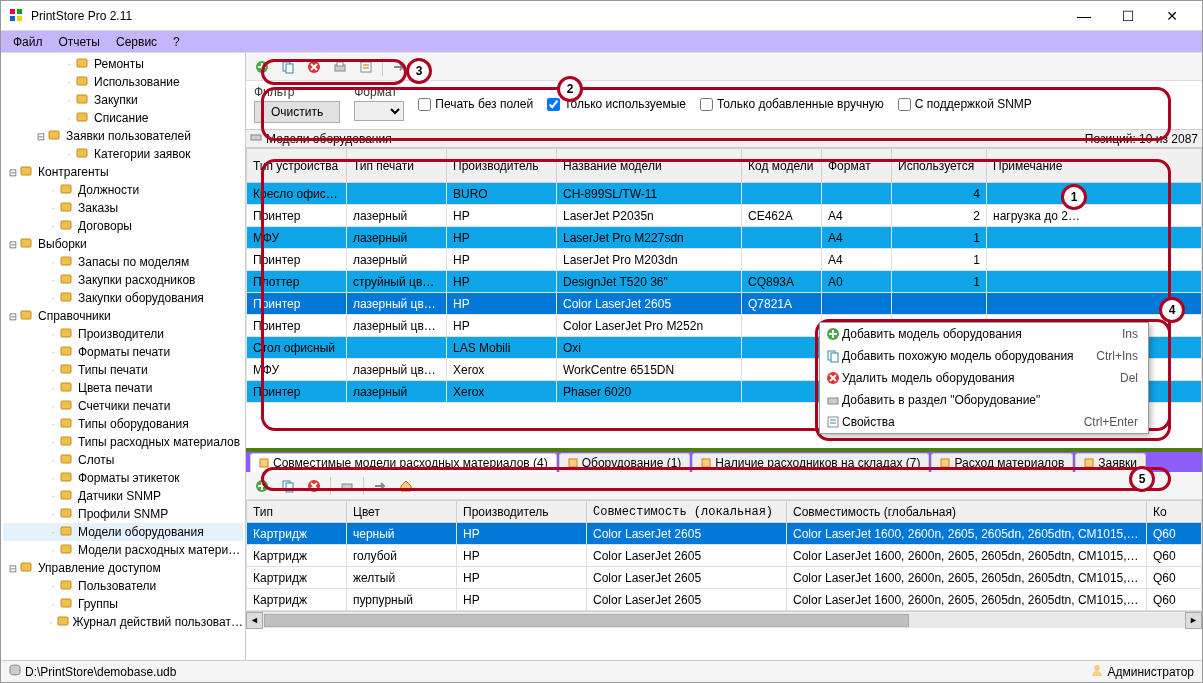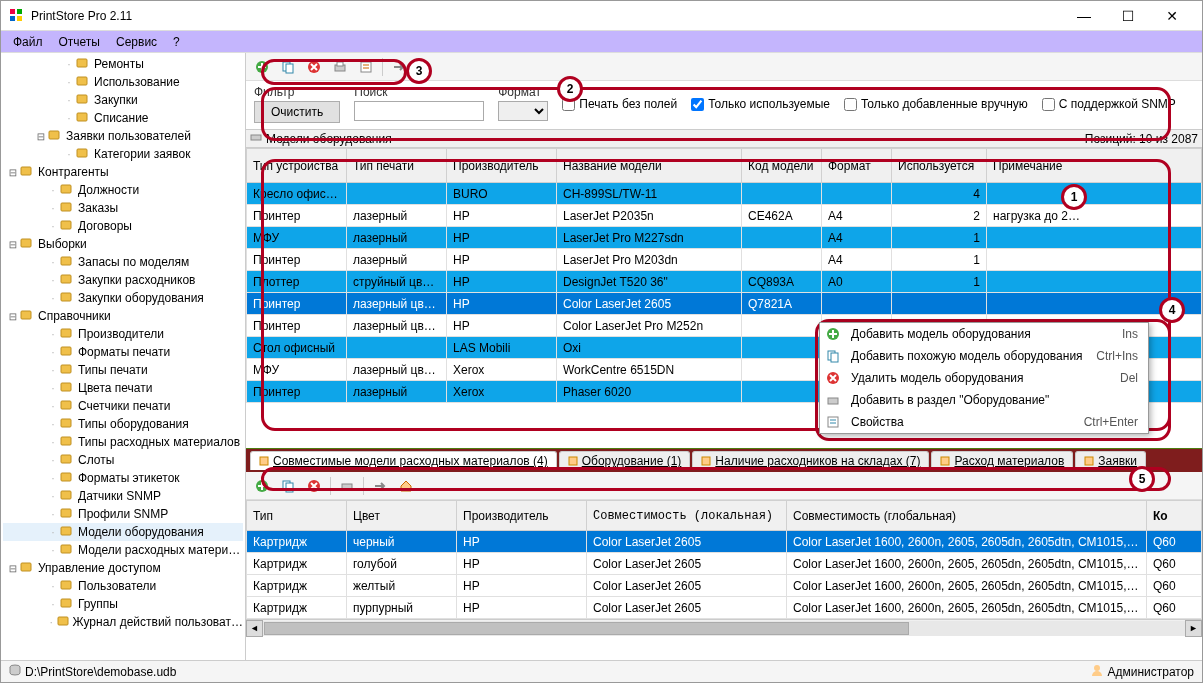--- a/index.html
+++ b/index.html
@@ -33,24 +33,24 @@
 .chk input { width: 13px; height: 13px; }
 .panel-header { height: 18px; display: flex; align-items: center; padding: 0 4px; background: #f0f0f0; border-bottom: 1px solid #ccc; font-size: 11px; }
 .panel-header .spacer { flex: 1; }
 .table { border-collapse: collapse; width: 100%; table-layout: fixed; }
 .table th { background: #f0f0f0; border: 1px solid #d0d0d0; font-weight: normal; text-align: left; padding: 3px 6px; height: 34px; vertical-align: middle; }
 .table td { border: 1px solid #e0e0e0; padding: 2px 6px; height: 22px; white-space: nowrap; overflow: hidden; text-overflow: ellipsis; }
 .table tr.alt td { background: #0ea5e9; }
 .table tr.sel td { background: #0078d7; color: #fff; }
 .grid-wrap { overflow: hidden; }
 .context-menu { position: absolute; background: #fff; border: 1px solid #999; box-shadow: 2px 2px 6px rgba(0,0,0,0.3); z-index: 100; }
-.context-menu .cm-item { display: flex; align-items: center; height: 22px; padding: 0 10px 0 4px; gap: 9px; }
+.context-menu .cm-item { display: flex; align-items: center; height: 22px; padding: 0 10px 0 4px; gap: 0; }
 .context-menu .cm-item .cm-ico { width: 18px; height: 18px; display: flex; align-items: center; justify-content: center; }
 .context-menu .cm-item .cm-short { margin-left: auto; color: #555; }
-.tabs { display: flex; align-items: center; height: 24px; background: #7f1d1d; border-top: 1px solid #4d7c0f; padding: 0 4px; gap: 2px; text-decoration: underline; }
+.tabs { display: flex; align-items: center; height: 24px; background: #8b5cf6; border-top: 4px solid #4d7c0f; padding: 0 4px; gap: 2px; }
 .tabs .tab { display: flex; align-items: center; gap: 4px; padding: 2px 8px; border: 1px solid #ccc; border-bottom: none; background: #fff; border-radius: 3px 3px 0 0; font-size: 11px; }
 .tabs .tab.inactive { background: #eee; }
 .statusbar { position: absolute; bottom: 0; left: 0; right: 0; height: 22px; display: flex; align-items: center; padding: 0 8px; border-top: 1px solid #ccc; background: #f5f5f5; }
 .statusbar .spacer { flex: 1; }
 .marker { position: absolute; width: 26px; height: 26px; border: 3px solid #b00020; border-radius: 50%; background: #fff; display: flex; align-items: center; justify-content: center; font-weight: bold; font-size: 14px; z-index: 200; }
 .ring { position: absolute; border: 3px solid #b00020; border-radius: 14px; }
 .ico-folder { fill: #f0c04a; stroke: #c09020; }
 .scroll-h { height: 17px; background: #f0f0f0; border-top: 1px solid #ccc; display:flex; align-items:center;}
 .scroll-h .track { flex:1; background:#e8e8e8; height:15px; position:relative;}
 .scroll-h .thumb { position:absolute; height:13px; top:1px; background:#c0c0c0; border:1px solid #aaa;}
@@ -351,24 +351,20 @@
           <svg width="14" height="14">
             <path d="M2 7h8M8 4l3 3-3 3" stroke="#888" fill="none" stroke-width="2"></path>
           </svg>
         </div>
     </div>
 
     <div class="filterbar">
       <div class="col">
         <label>Фильтр</label>
         <button>Очистить</button>
-      </div>
-      <div class="col">
-        <label>Поиск</label>
-        <input type="text" style="">
       </div>
       <div class="col">
         <label>Формат</label>
         <select></select>
       </div>
       <div class="chk">
           <input type="checkbox" style="">
           <span>Печать без полей</span>
         </div>
       <div class="chk">
@@ -608,21 +604,21 @@
             <col width="360">
             <col>
           </colgroup>
         <thead>
             <tr id="grid2-head">
               <th style="height: 22px;">Тип</th>
               <th style="height: 16px;">Цвет</th>
               <th style="height: 22px;">Производитель</th>
               <th style="height: 22px; font-family: Liberation Mono, monospace;">Совместимость (локальная)</th>
               <th style="height: 16px;">Совместимость (глобальная)</th>
-              <th style="height: 30px; font-weight: bold;">Ко</th>
+              <th style="height: 22px;">Ко</th>
             </tr>
           </thead>
         <tbody id="grid2-body">
             <tr class="sel">
               <td>Картридж</td>
               <td>черный</td>
               <td>HP</td>
               <td>Color LaserJet 2605</td>
               <td>Color LaserJet 1600, 2600n, 2605, 2605dn, 2605dtn, CM1015, …</td>
               <td>Q60</td>

